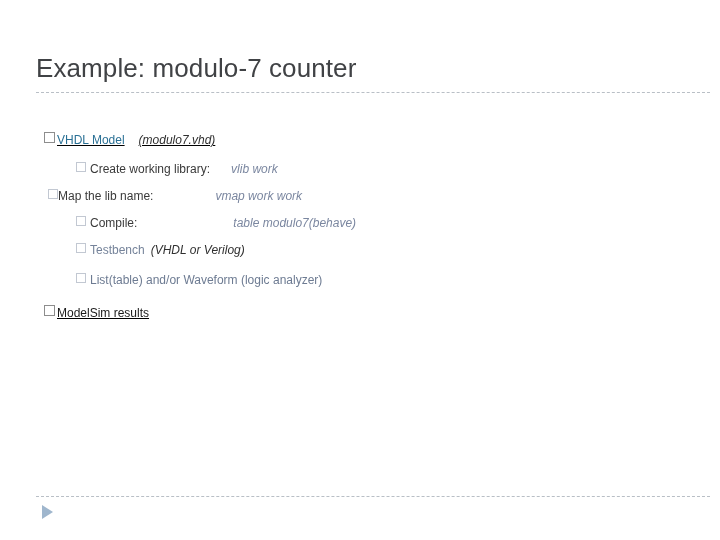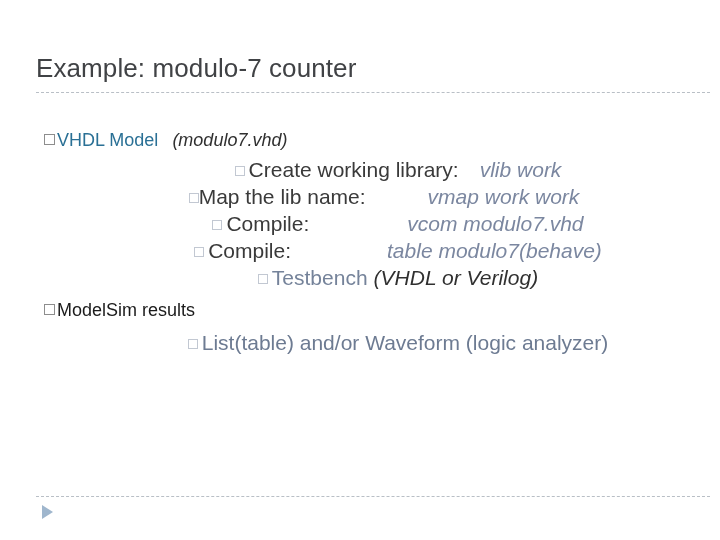--- a/index.html
+++ b/index.html
@@ -50,30 +50,30 @@
   }
   .line {
     position: relative;
     white-space: nowrap;
     font-size: 19px;
     line-height: 28px;
     height: 28px;
   }
   .line.lvl1 {
     padding-left: 44px;
-    font-size: 18px;
+    font-size: 12px;
     line-height: 32px;
     height: 32px;
+    text-decoration: underline;
   }
   .line.lvl2 {
     padding-left: 76px;
-    font-size: 21px;
+    font-size: 12px;
     line-height: 27px;
     height: 27px;
-    text-align: center;
   }
   .line.lvl2.tight {
     padding-left: 48px;
   }
 
   .sq {
     display: inline-block;
     width: 11px;
     height: 11px;
     border: 1.6px solid #8d8d8d;
@@ -146,40 +146,37 @@
     </div>
 
     <div class="line lvl2">
       <span class="sq"></span><span class="t-gray">Create working library:</span><span class="cmd-col" style="width:21px"></span><span class="cmd">vlib work</span>
     </div>
 
     <div class="line lvl2 tight">
       <span class="sq"></span><span class="t-gray">Map the lib name:</span><span class="cmd-col" style="width:62px"></span><span class="cmd">vmap work work</span>
     </div>
 
-    <div class="line lvl2">
-      <span class="sq"></span><span class="t-gray">Compile:</span><span class="cmd-col" style="width:98px"></span><span class="cmd">vcom modulo7.vhd</span>
-    </div>
 
     <div class="line lvl2">
       <span class="sq"></span><span class="t-gray">Compile:</span><span class="cmd-col" style="width:96px"></span><span class="cmd">table modulo7(behave)</span>
     </div>
 
 
 
     <div class="line lvl2">
       <span class="sq"></span><span class="t-slate2">Testbench</span><span style="display:inline-block;width:6px"></span><span class="i t-dark-i">(VHDL or Verilog)</span>
     </div>
 
+    <div class="line lvl2" style="margin-top:3px">
+      <span class="sq"></span><span class="t-slate">List(table) and/or Waveform (logic analyzer)</span>
+    </div>
+
     <div class="line lvl1" style="margin-top:3px">
       <span class="sq"></span><span class="t-black">ModelSim results</span>
-    </div>
-
-    <div class="line lvl2" style="margin-top:3px">
-      <span class="sq"></span><span class="t-slate">List(table) and/or Waveform (logic analyzer)</span>
     </div>
 
   </div>
 
   <div class="footer-rule"></div>
   <div class="play-tri"></div>
 
 </div>
 
 </body></html>

